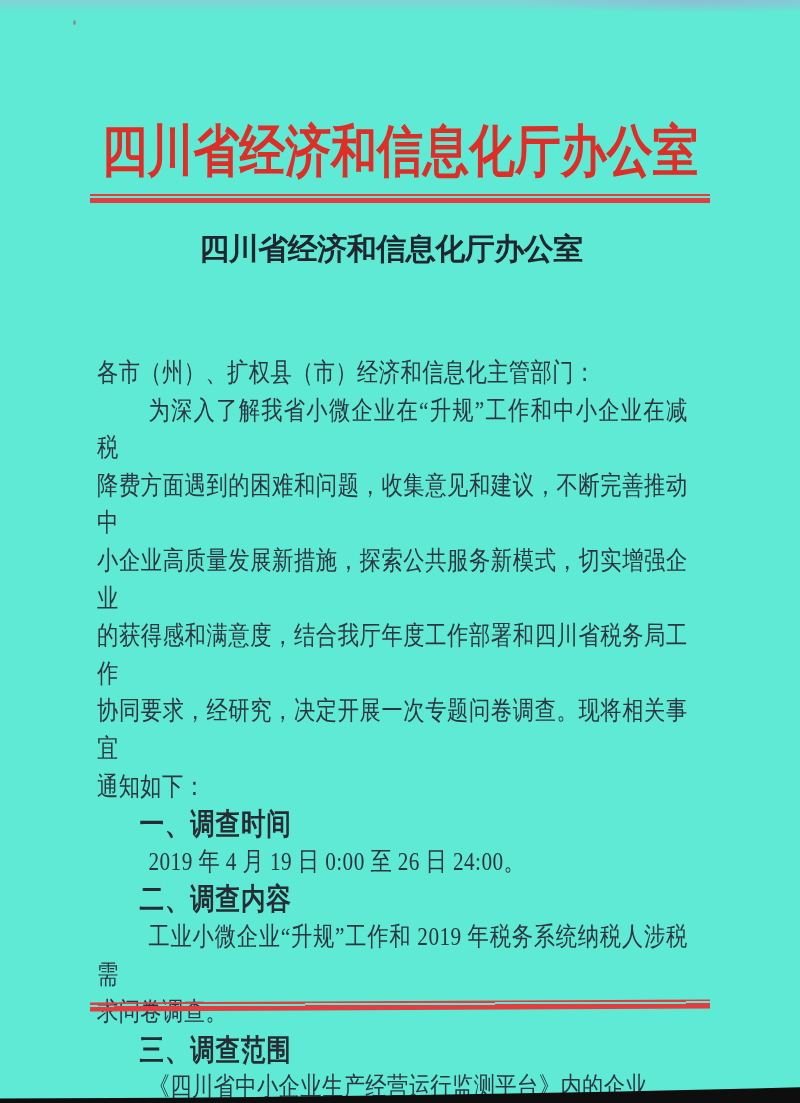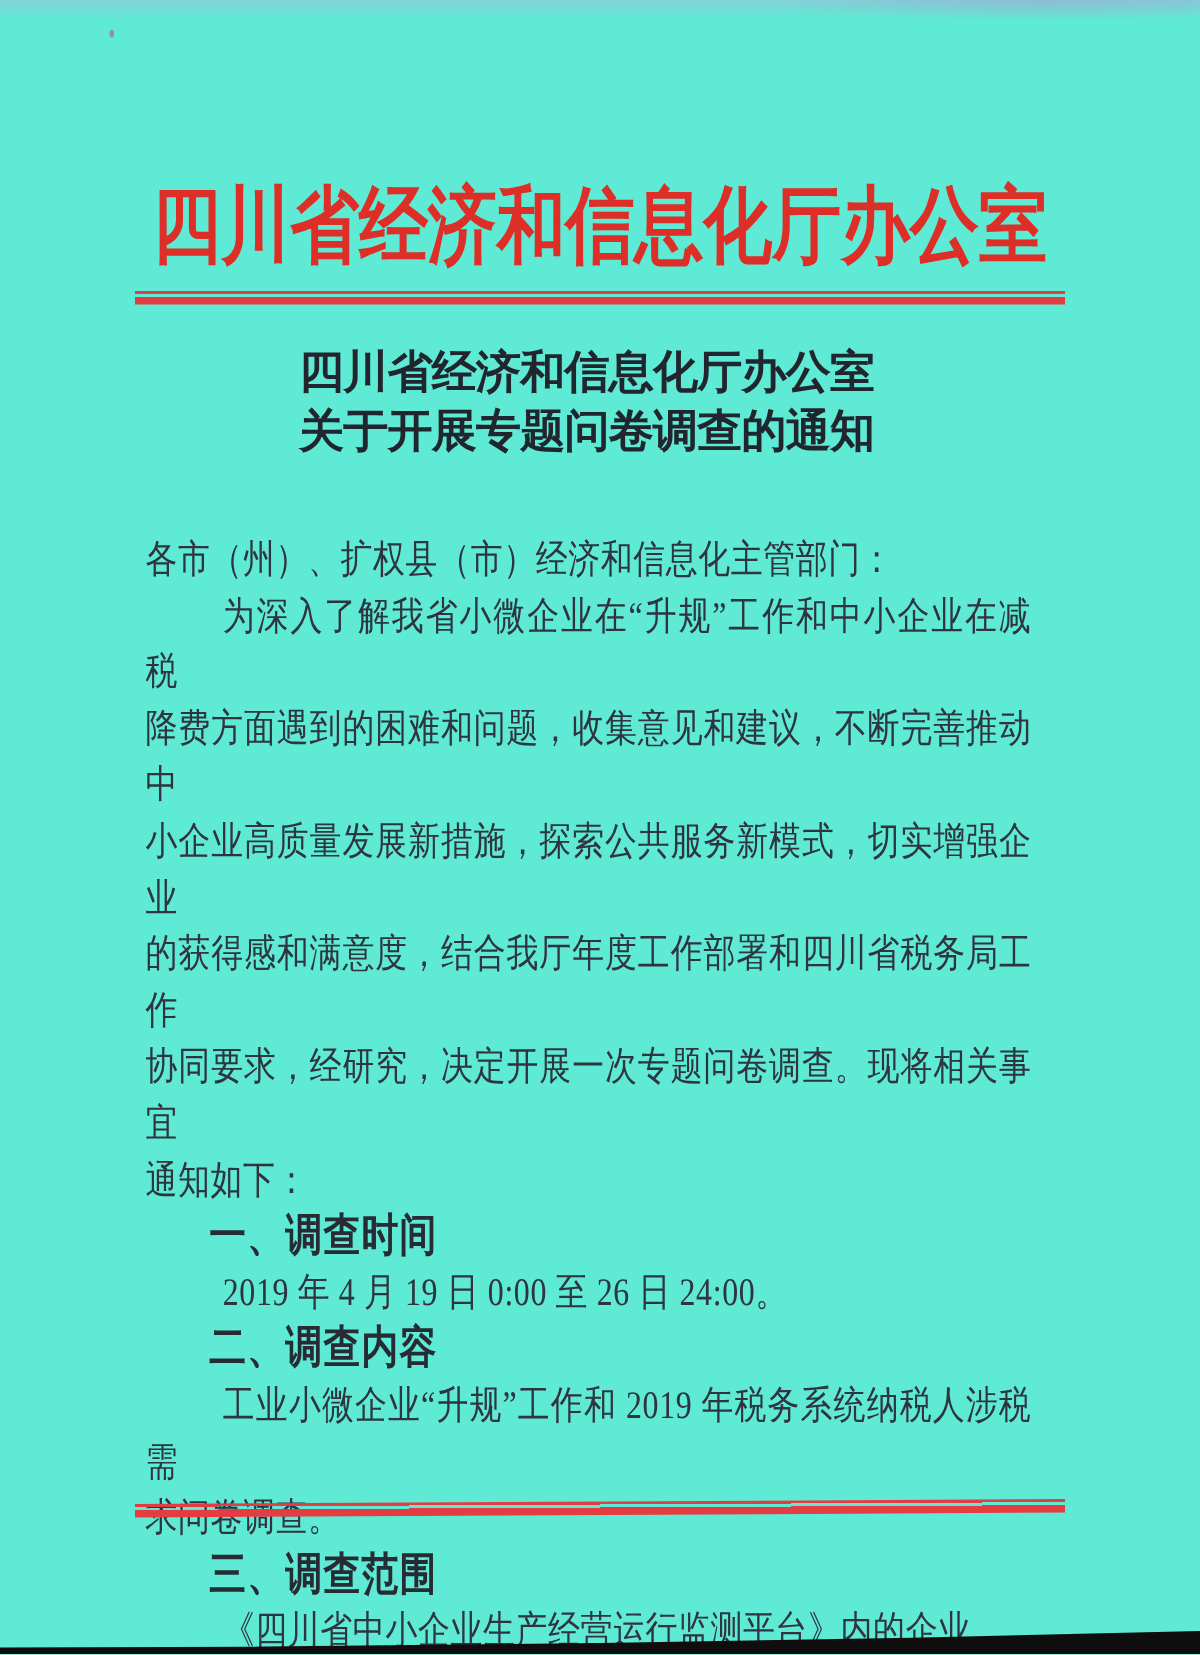--- a/index.html
+++ b/index.html
@@ -47,21 +47,20 @@
   <div class="top-smudge"></div>
   <div class="top-smudge-right"></div>
   <div class="speck"></div>
 
   <div class="letterhead">四川省经济和信息化厅办公室</div>
 
   <div class="rule rule-top"></div>
 
   <div class="doc-title">
     <div>四川省经济和信息化厅办公室</div>
-    <div>关于开展专题问卷调查的通知</div>
   </div>
 
   <div class="body-block">
     <div class="bl">各市（州）、扩权县（市）经济和信息化主管部门：</div>
     <div class="bl in j">为深入了解我省小微企业在“升规”工作和中小企业在减税</div>
     <div class="bl j">降费方面遇到的困难和问题，收集意见和建议，不断完善推动中</div>
     <div class="bl j">小企业高质量发展新措施，探索公共服务新模式，切实增强企业</div>
     <div class="bl j">的获得感和满意度，结合我厅年度工作部署和四川省税务局工作</div>
     <div class="bl j">协同要求，经研究，决定开展一次专题问卷调查。现将相关事宜</div>
     <div class="bl">通知如下：</div>

